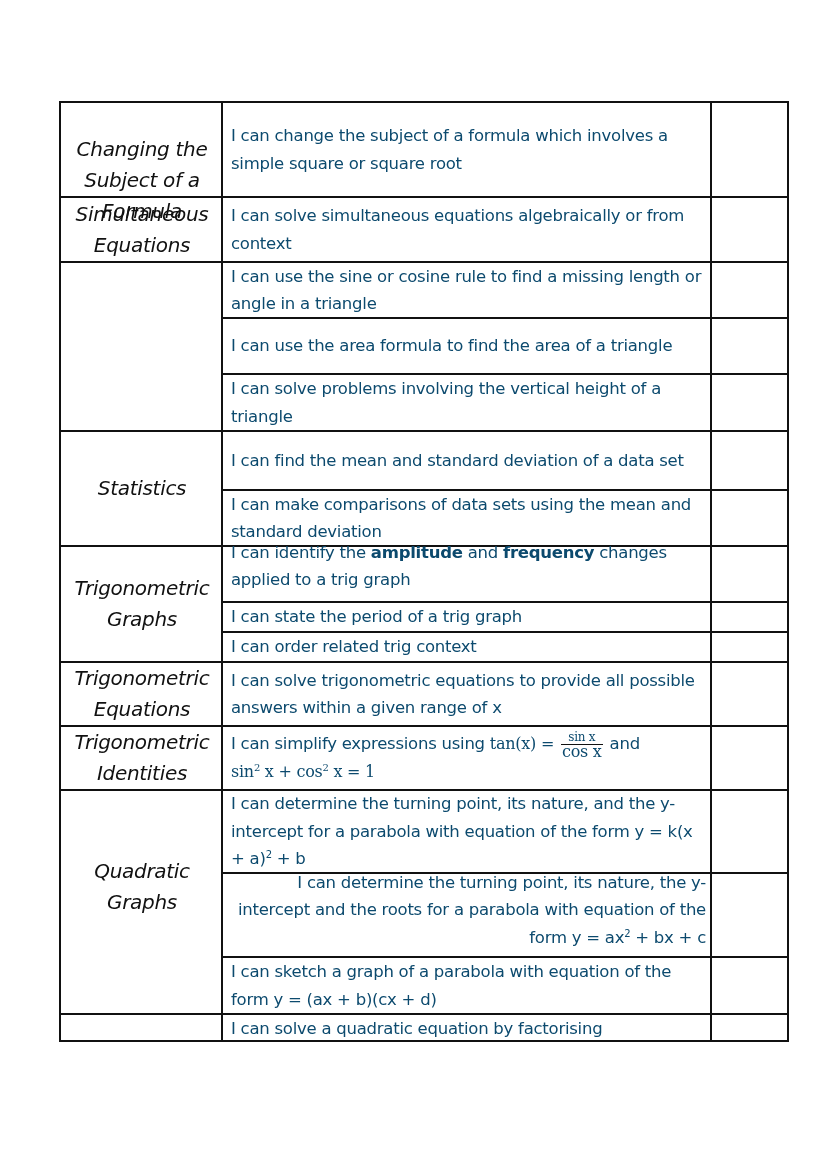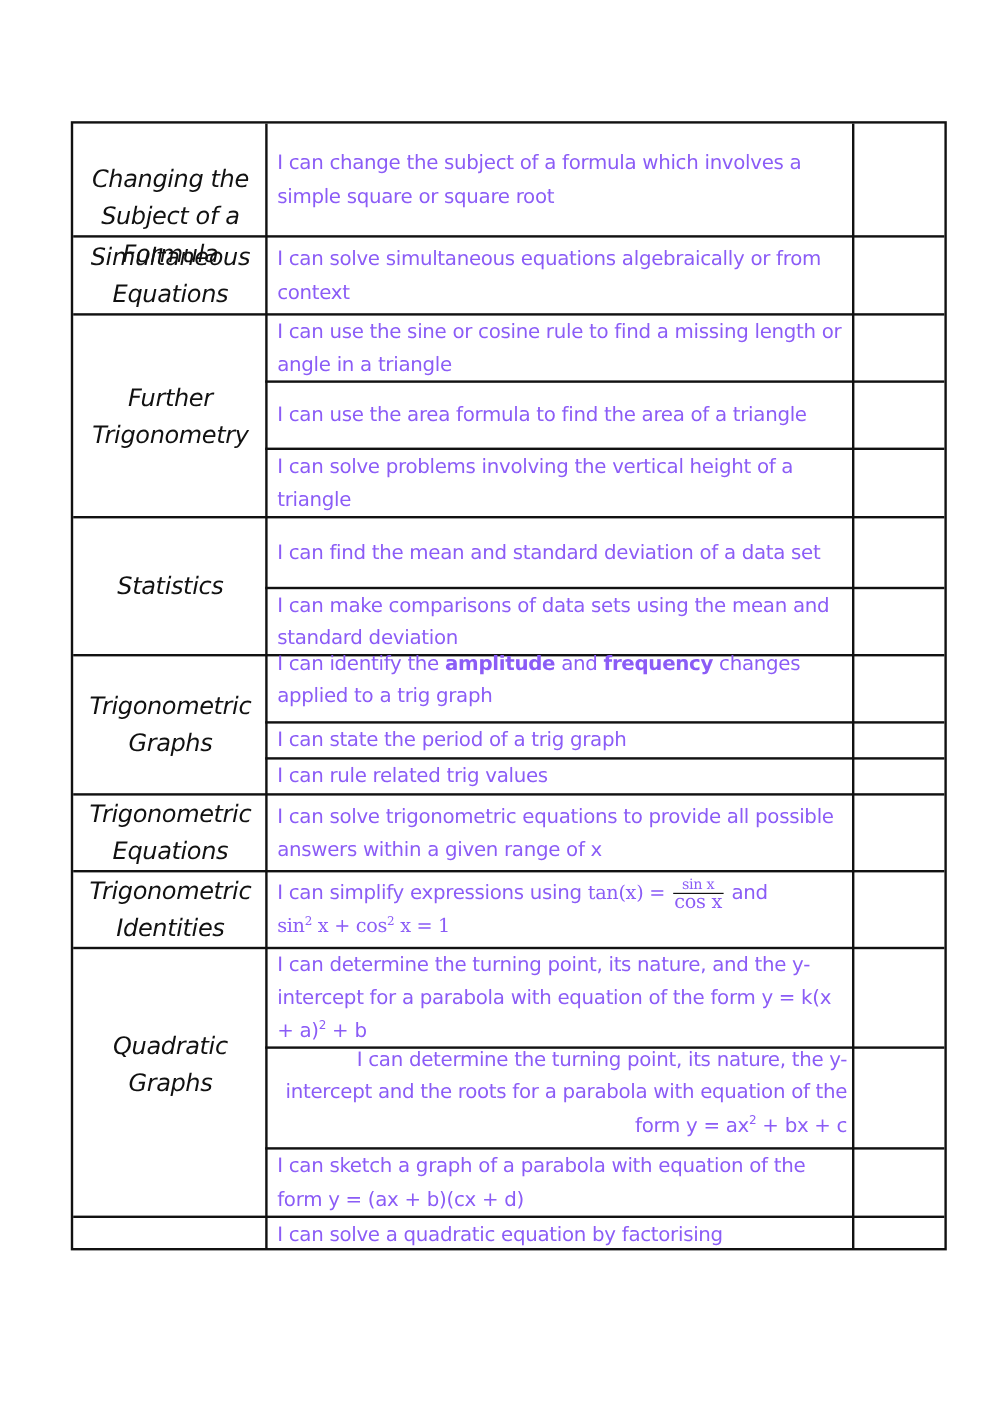--- a/index.html
+++ b/index.html
@@ -23,21 +23,21 @@
     color: #111;
     letter-spacing: -0.3px;
   }
   .desc {
     position: absolute; left: 164px; width: 487px;
     box-sizing: border-box;
     padding: 0 6px 0 6px;
     display: flex; align-items: center;
     font-family: "DejaVu Sans", sans-serif;
     font-size: 16.5px; line-height: 27.5px;
-    color: #8b5cf6;
+    color: #0c4a6e;
     letter-spacing: -0.25px;
   }
   .desc .txt { display: block; }
   .check {
     position: absolute; left: 651px; right: 0;
   }
   .math { font-family: "DejaVu Serif", serif; font-size: 16px; }
   .frac { display: inline-flex; flex-direction: column; vertical-align: middle; text-align: center; line-height: 13px; margin: 0 2px; }
   .frac .num { font-family: "DejaVu Serif", serif; font-size: 12px; border-bottom: 1px solid #111; padding: 0 1px; }
   .frac .den { font-family: "DejaVu Serif", serif; font-size: 16px; padding: 0 1px; }
@@ -80,23 +80,20 @@
   <div class="check" style="top:0;height:93px;"></div>
 
   <div class="topic" style="top:95px;height:63px;">
     <span><span>Simultaneous</span><br><span>Equations</span></span>
   </div>
   <div class="desc" style="top:95px;height:63px;">
     <span class="txt">I can solve simultaneous equations algebraically or from context</span>
   </div>
   <div class="check" style="top:95px;height:63px;"></div>
 
-  <div class="topic" style="top:160px;height:167px;">
-    <span><span>Further</span><br><span>Trigonometry</span></span>
-  </div>
   <div class="desc" style="top:160px;height:54px;">
     <span class="txt">I can use the sine or cosine rule to find a missing length or angle in a triangle</span>
   </div>
   <div class="check" style="top:160px;height:54px;"></div>
   <div class="desc" style="top:216px;height:54px;">
     <span class="txt">I can use the area formula to find the area of a triangle</span>
   </div>
   <div class="check" style="top:216px;height:54px;"></div>
   <div class="desc" style="top:272px;height:55px;">
     <span class="txt">I can solve problems involving the vertical height of a triangle</span>
@@ -120,21 +117,21 @@
   </div>
   <div class="desc" style="top:444px;height:38px;">
     <span class="txt"><span>I can identify the </span><b>amplitude</b><span> and </span><b>frequency</b><span> changes applied to a trig graph</span></span>
   </div>
   <div class="check" style="top:444px;height:54px;"></div>
   <div class="desc" style="top:500px;height:28px;">
     <span class="txt">I can state the period of a trig graph</span>
   </div>
   <div class="check" style="top:500px;height:28px;"></div>
   <div class="desc" style="top:530px;height:28px;">
-    <span class="txt">I can rule related trig values</span>
+    <span class="txt">I can order related trig context</span>
   </div>
   <div class="check" style="top:530px;height:28px;"></div>
 
   <div class="topic" style="top:560px;height:62px;">
     <span><span>Trigonometric</span><br><span>Equations</span></span>
   </div>
   <div class="desc" style="top:560px;height:62px;">
     <span class="txt">I can solve trigonometric equations to provide all possible answers within a given range of x</span>
   </div>
   <div class="check" style="top:560px;height:62px;"></div>

